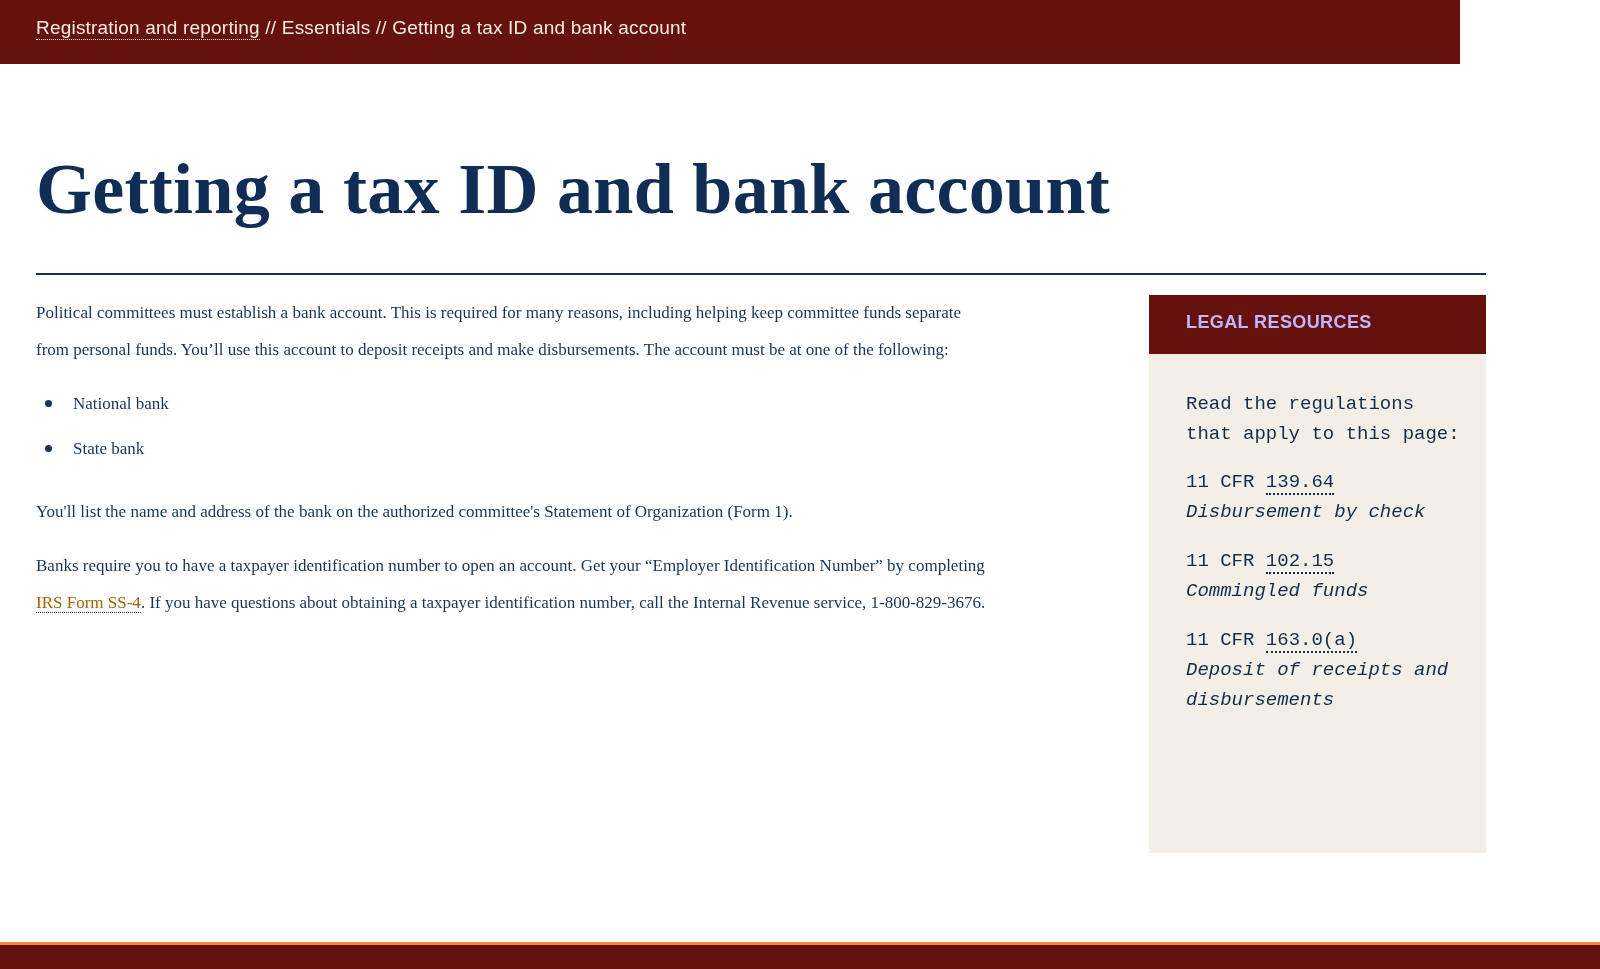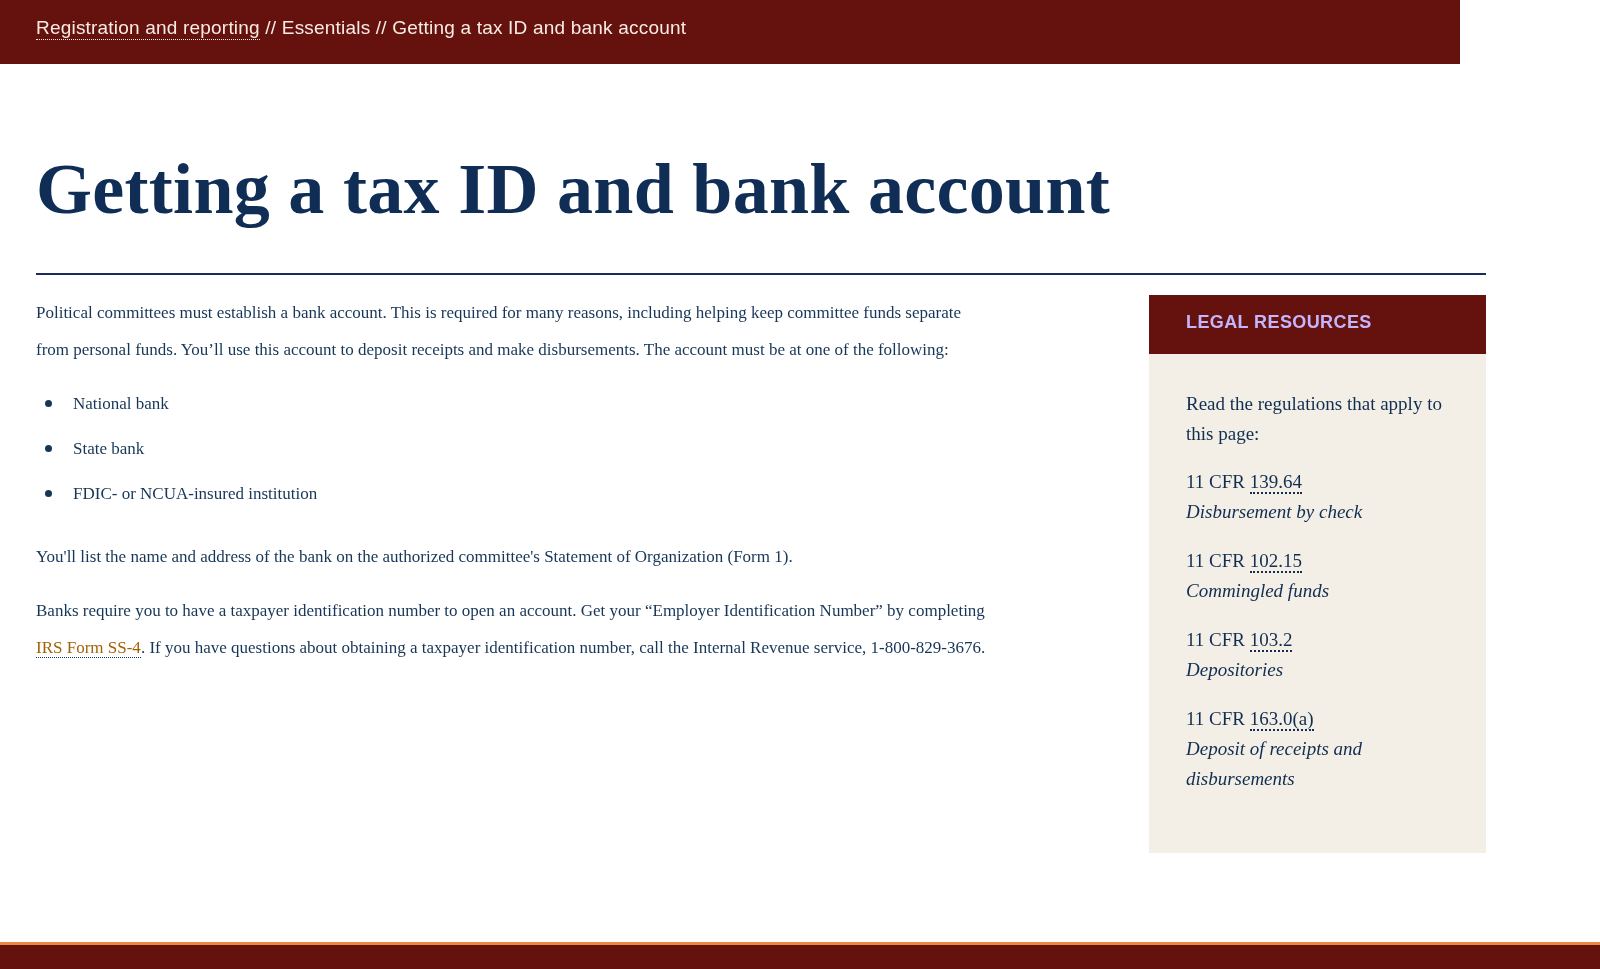--- a/index.html
+++ b/index.html
@@ -42,21 +42,21 @@
       position: absolute; left: 1149px; top: 295px; width: 337px; height: 558px;
       background: #f3efe6;
     }
     .aside-header {
       height: 59px; background: #65110d; padding: 17px 0 0 37px;
       font-family: "Liberation Sans", sans-serif; font-weight: bold; font-size: 18px;
       color: #c4b5fd; letter-spacing: 0.4px;
     }
     .aside-body {
       padding: 35px 21px 0 37px;
-      font-family: Liberation Serif, serif; font-size: 19px; line-height: 30px; color: #112e51;
+      font-family: Liberation Mono, monospace; font-size: 19px; line-height: 30px; color: #112e51;
     }
     .aside-intro { margin-bottom: 18px; }
     .reg { margin-bottom: 19px; }
     .reg a { color: #112e51; text-decoration: none; border-bottom: 2px dotted #112e51; }
     .reg .desc { font-style: italic; display: block; }
 
     .footer-bar {
       position: absolute; left: 0; top: 942px; width: 1600px; height: 27px;
       background: #65110d; border-top: 3px solid #f0873f;
     }
@@ -71,43 +71,38 @@
 </header>
 
 <h1 class="page-title">Getting a tax ID and bank account</h1>
 <div class="title-rule"></div>
 
 <main class="main">
   <p>Political committees must establish a bank account. This is required for many reasons, including helping keep committee funds separate from personal funds. You’ll use this account to deposit receipts and make disbursements. The account must be at one of the following:</p>
   <ul>
     <li><span class="bullet"></span><span>National bank</span></li>
     <li><span class="bullet"></span><span>State bank</span></li>
-    <li><span class="bullet"></span><span>FDIC- or NCUA-insured institution</span></li>
   </ul>
   <p>You'll list the name and address of the bank on the authorized committee's Statement of Organization (Form 1).</p>
   <p><span>Banks require you to have a taxpayer identification number to open an account. Get your “Employer Identification Number” by completing </span><a href="#">IRS Form SS-4</a><span>. If you have questions about obtaining a taxpayer identification number, call the Internal Revenue service, 1-800-829-3676.</span></p>
 </main>
 
 <aside class="aside">
   <div class="aside-header">LEGAL RESOURCES</div>
   <div class="aside-body">
     <p class="aside-intro">Read the regulations that apply to this page:</p>
 
     <div class="reg">
       <span>11 CFR </span><a href="#">139.64</a>
       <span class="desc">Disbursement by check</span>
     </div>
     <div class="reg">
       <span>11 CFR </span><a href="#">102.15</a>
       <span class="desc">Commingled funds</span>
     </div>
     <div class="reg">
-      <span>11 CFR </span><a href="#">103.2</a>
-      <span class="desc">Depositories</span>
-    </div>
-    <div class="reg">
       <span>11 CFR </span><a href="#">163.0(a)</a>
       <span class="desc">Deposit of receipts and disbursements</span>
     </div>
   </div>
 </aside>
 
 <footer class="footer-bar"></footer>
 
 </body></html>

